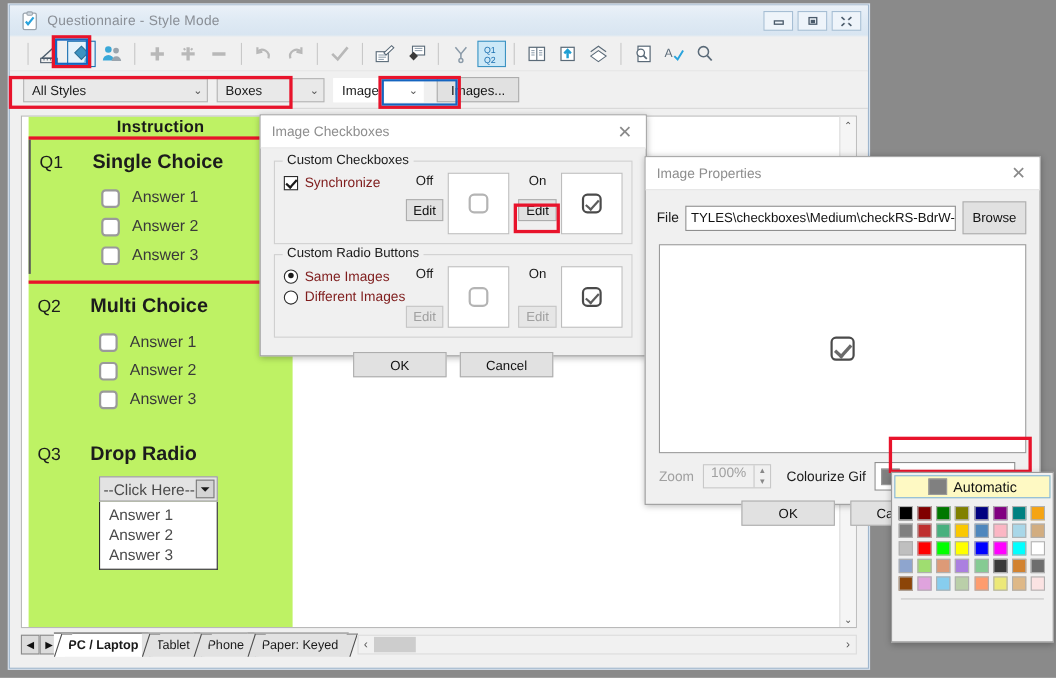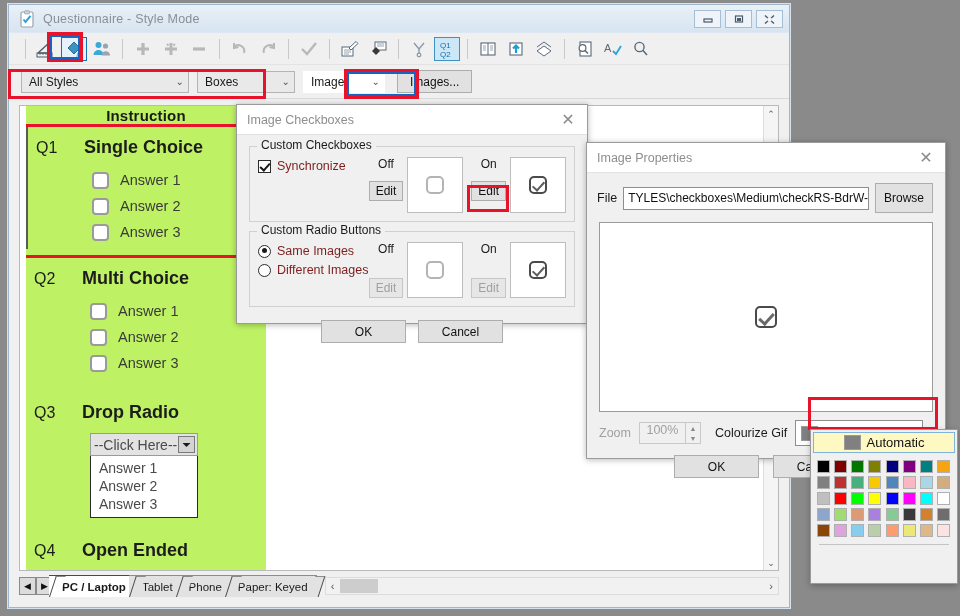--- a/index.html
+++ b/index.html
@@ -565,26 +565,20 @@
               </span>
             </div>
             <div class="dd-list">
               <div class="dd-item">Answer 1</div>
               <div class="dd-item">Answer 2</div>
               <div class="dd-item">Answer 3</div>
             </div>
           </div>
         </div>
 
-        <div class="qblock" style="padding-top:18px">
-          <div class="qrow">
-            <div class="qnum">Q4</div>
-            <div class="qtitle">Open Ended</div>
-          </div>
-        </div>
       </div>
 
       <div class="vscroll">
         <div class="arrow">⌃</div>
         <div class="arrow bot">⌄</div>
       </div>
     </div>
 
     <div class="tabbar">
       <div class="nav-btns">

